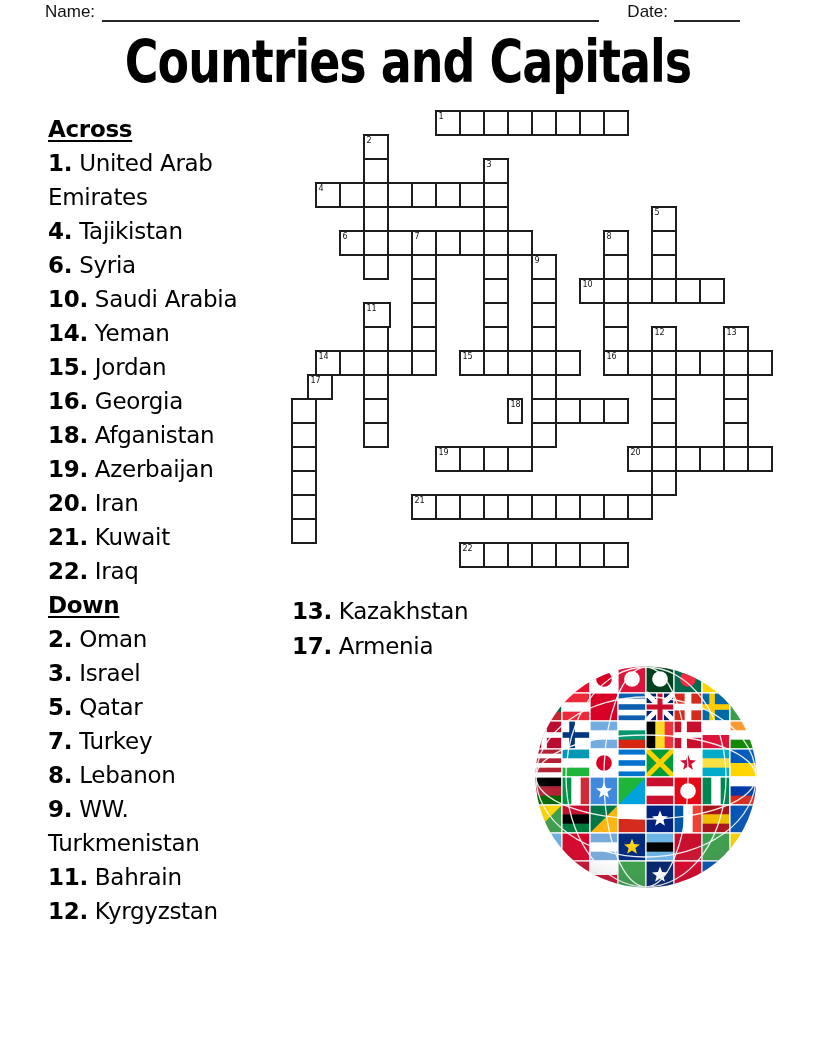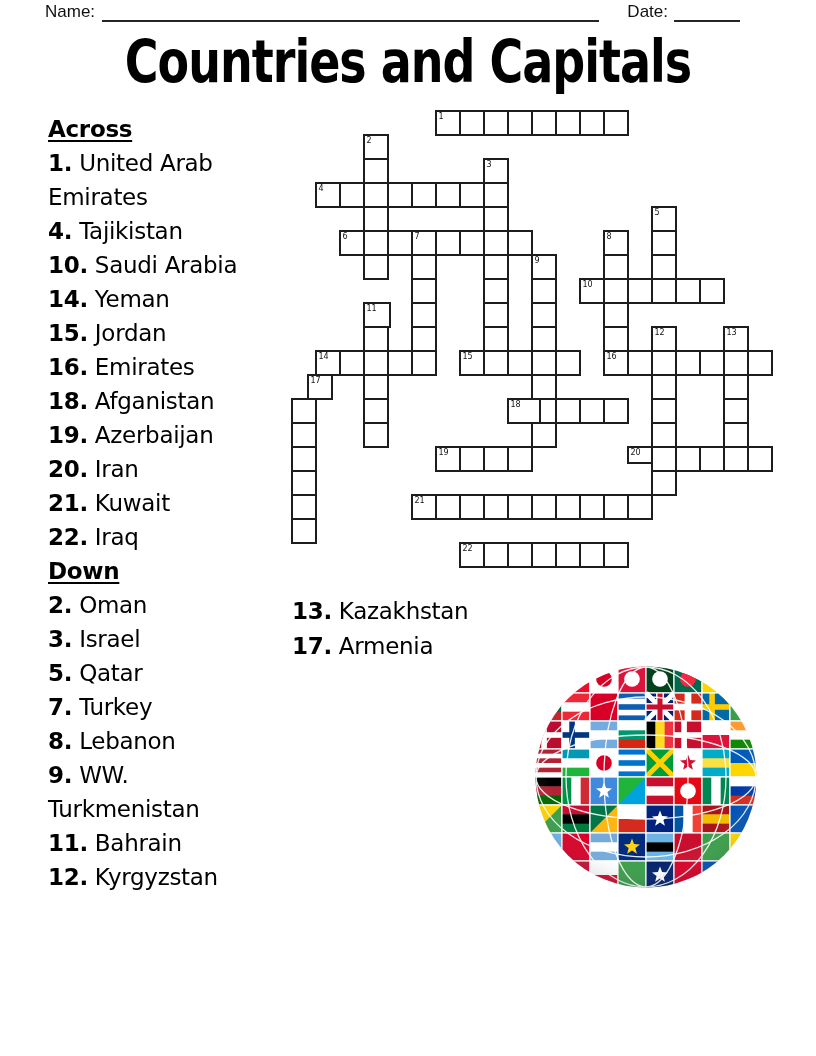--- a/index.html
+++ b/index.html
@@ -50,24 +50,25 @@
   <span class="blank-line date-line"></span>
 </div>
 
 <div class="title">Countries and Capitals</div>
 
 <div class="clues">
   <div class="clue-heading">Across</div>
   <div id="across-list">
       <div class="clue"><b>1.</b><span> United Arab Emirates</span></div>
       <div class="clue"><b>4.</b><span> Tajikistan</span></div>
+      <div class="clue"><b>6.</b><span> Syria</span></div>
       <div class="clue"><b>10.</b><span> Saudi Arabia</span></div>
       <div class="clue"><b>14.</b><span> Yeman</span></div>
       <div class="clue"><b>15.</b><span> Jordan</span></div>
-      <div class="clue"><b>16.</b><span> Emirates</span></div>
+      <div class="clue"><b>16.</b><span> Georgia</span></div>
       <div class="clue"><b>18.</b><span> Afganistan</span></div>
       <div class="clue"><b>19.</b><span> Azerbaijan</span></div>
       <div class="clue"><b>20.</b><span> Iran</span></div>
       <div class="clue"><b>21.</b><span> Kuwait</span></div>
       <div class="clue"><b>22.</b><span> Iraq</span></div>
     </div>
   <div class="clue-heading">Down</div>
   <div id="down-list">
       <div class="clue"><b>2.</b><span> Oman</span></div>
       <div class="clue"><b>3.</b><span> Israel</span></div>
@@ -211,33 +212,33 @@
     <div class="cell" style="left: 456px; top: 240px; width: 26px; height: 26px; border-color: rgb(29, 29, 29);"></div>
     <div class="cell" style="left: 0px; top: 264px; width: 26px; height: 26px; border-color: rgb(29, 29, 29); margin-left: 16px;">
       <div class="cellnum">17</div>
     </div>
     <div class="cell" style="left: 0px; top: 288px; width: 26px; height: 26px; border-color: rgb(29, 29, 29);"></div>
     <div class="cell" style="left: 0px; top: 312px; width: 26px; height: 26px; border-color: rgb(29, 29, 29);"></div>
     <div class="cell" style="left: 0px; top: 336px; width: 26px; height: 26px; border-color: rgb(29, 29, 29);"></div>
     <div class="cell" style="left: 0px; top: 360px; width: 26px; height: 26px; border-color: rgb(29, 29, 29);"></div>
     <div class="cell" style="left: 0px; top: 384px; width: 26px; height: 26px; border-color: rgb(29, 29, 29);"></div>
     <div class="cell" style="left: 0px; top: 408px; width: 26px; height: 26px; border-color: rgb(29, 29, 29);"></div>
-    <div class="cell" style="left: 216px; top: 288px; width: 34px; height: 26px; border-color: rgb(29, 29, 29);">
+    <div class="cell" style="left: 216px; top: 288px; width: 16px; height: 26px; border-color: rgb(29, 29, 29);">
       <div class="cellnum">18</div>
     </div>
     <div class="cell" style="left: 264px; top: 288px; width: 26px; height: 26px; border-color: rgb(29, 29, 29);"></div>
     <div class="cell" style="left: 288px; top: 288px; width: 26px; height: 26px; border-color: rgb(29, 29, 29);"></div>
     <div class="cell" style="left: 312px; top: 288px; width: 26px; height: 26px; border-color: rgb(29, 29, 29);"></div>
     <div class="cell" style="left: 144px; top: 336px; width: 26px; height: 26px; border-color: rgb(29, 29, 29);">
       <div class="cellnum">19</div>
     </div>
     <div class="cell" style="left: 168px; top: 336px; width: 26px; height: 26px; border-color: rgb(29, 29, 29);"></div>
     <div class="cell" style="left: 192px; top: 336px; width: 26px; height: 26px; border-color: rgb(29, 29, 29);"></div>
     <div class="cell" style="left: 216px; top: 336px; width: 26px; height: 26px; border-color: rgb(29, 29, 29);"></div>
-    <div class="cell" style="left: 336px; top: 336px; width: 26px; height: 18px; border-color: rgb(29, 29, 29);">
+    <div class="cell" style="left: 336px; top: 336px; width: 26px; height: 26px; border-color: rgb(29, 29, 29);">
       <div class="cellnum">20</div>
     </div>
     <div class="cell" style="left: 384px; top: 336px; width: 26px; height: 26px; border-color: rgb(29, 29, 29);"></div>
     <div class="cell" style="left: 408px; top: 336px; width: 26px; height: 26px; border-color: rgb(29, 29, 29);"></div>
     <div class="cell" style="left: 456px; top: 336px; width: 26px; height: 26px; border-color: rgb(29, 29, 29);"></div>
     <div class="cell" style="left: 120px; top: 384px; width: 26px; height: 26px; border-color: rgb(29, 29, 29);">
       <div class="cellnum">21</div>
     </div>
     <div class="cell" style="left: 144px; top: 384px; width: 26px; height: 26px; border-color: rgb(29, 29, 29);"></div>
     <div class="cell" style="left: 168px; top: 384px; width: 26px; height: 26px; border-color: rgb(29, 29, 29);"></div>

